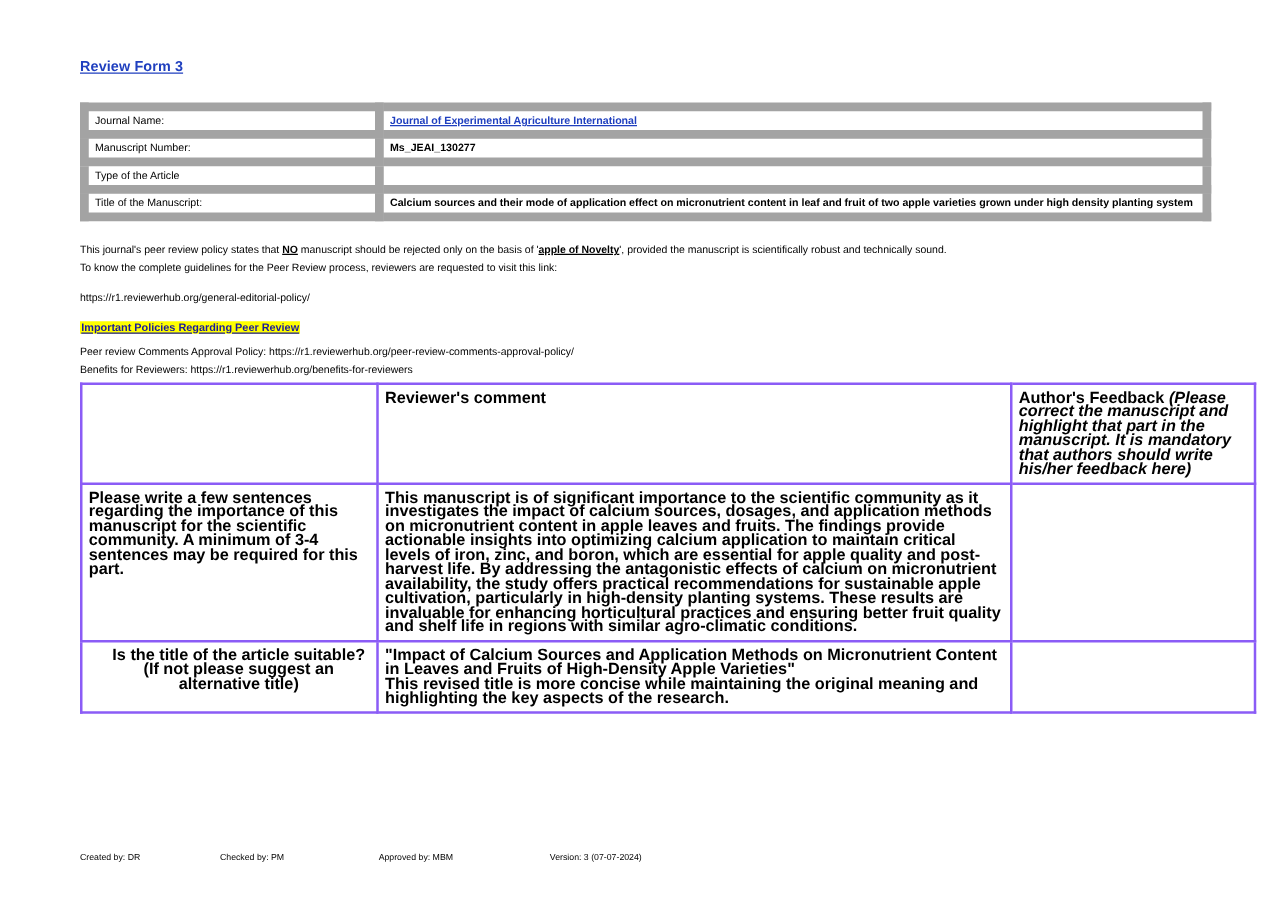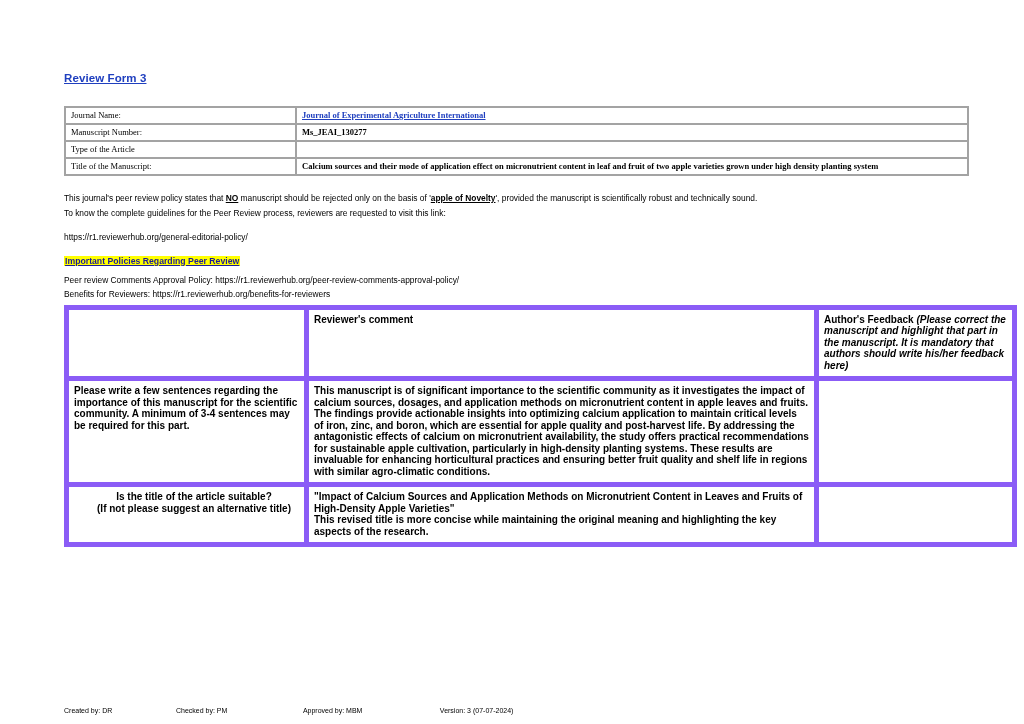--- a/index.html
+++ b/index.html
@@ -14,21 +14,20 @@
     color: #000000;
     position: relative;
     overflow: hidden;
   }
   .page {
     position: absolute;
     left: 0; top: 0;
     width: 1024px;
     height: 512px;
     background: #fff;
-    margin-top: 24px;
   }
   .content {
     position: absolute;
     left: 64px;
     top: 48px;
     width: 905px;
   }
   .doc-title {
     font-size: 11.5px;
     font-weight: bold;
@@ -37,26 +36,25 @@
     margin-bottom: 22px;
     letter-spacing: .1px;
   }
   table.meta {
     border-collapse: collapse;
     width: 905px;
     table-layout: fixed;
     margin-bottom: 16px;
   }
   table.meta td {
-    border: 2px solid #a3a3a3;
+    border: 7px solid #a3a3a3;
     padding: 2px 4px 2px 5px;
     font-size: 8.5px;
     vertical-align: top;
     height: 11px;
-    font-family: Liberation Serif, serif;
   }
   td.meta-label { width: 220px; }
   .link-blue {
     color: #1f3fbf;
     text-decoration: underline;
     font-weight: bold;
   }
   .bold { font-weight: bold; }
   .sec-head {
     font-size: 8.7px;
@@ -92,23 +90,23 @@
     font-weight: bold;
     padding: 0 1px;
   }
   table.comments {
     border-collapse: collapse;
     width: 905px;
     table-layout: fixed;
     margin-top: 4px;
   }
   table.comments td {
-    border: 5px solid #8b5cf6;
+    border: 2px solid #8b5cf6;
     vertical-align: top;
-    font-size: 10px;
+    font-size: 13px;
     line-height: 11.5px;
     padding: 4px 5px 5px 5px;
   }
   .col-q { width: 225px; }
   .col-c { width: 495px; }
   .col-a { width: 183px; }
   .hdr-row td { font-weight: bold; padding-top: 5px; }
   .hdr-author {
     font-weight: normal;
   }

